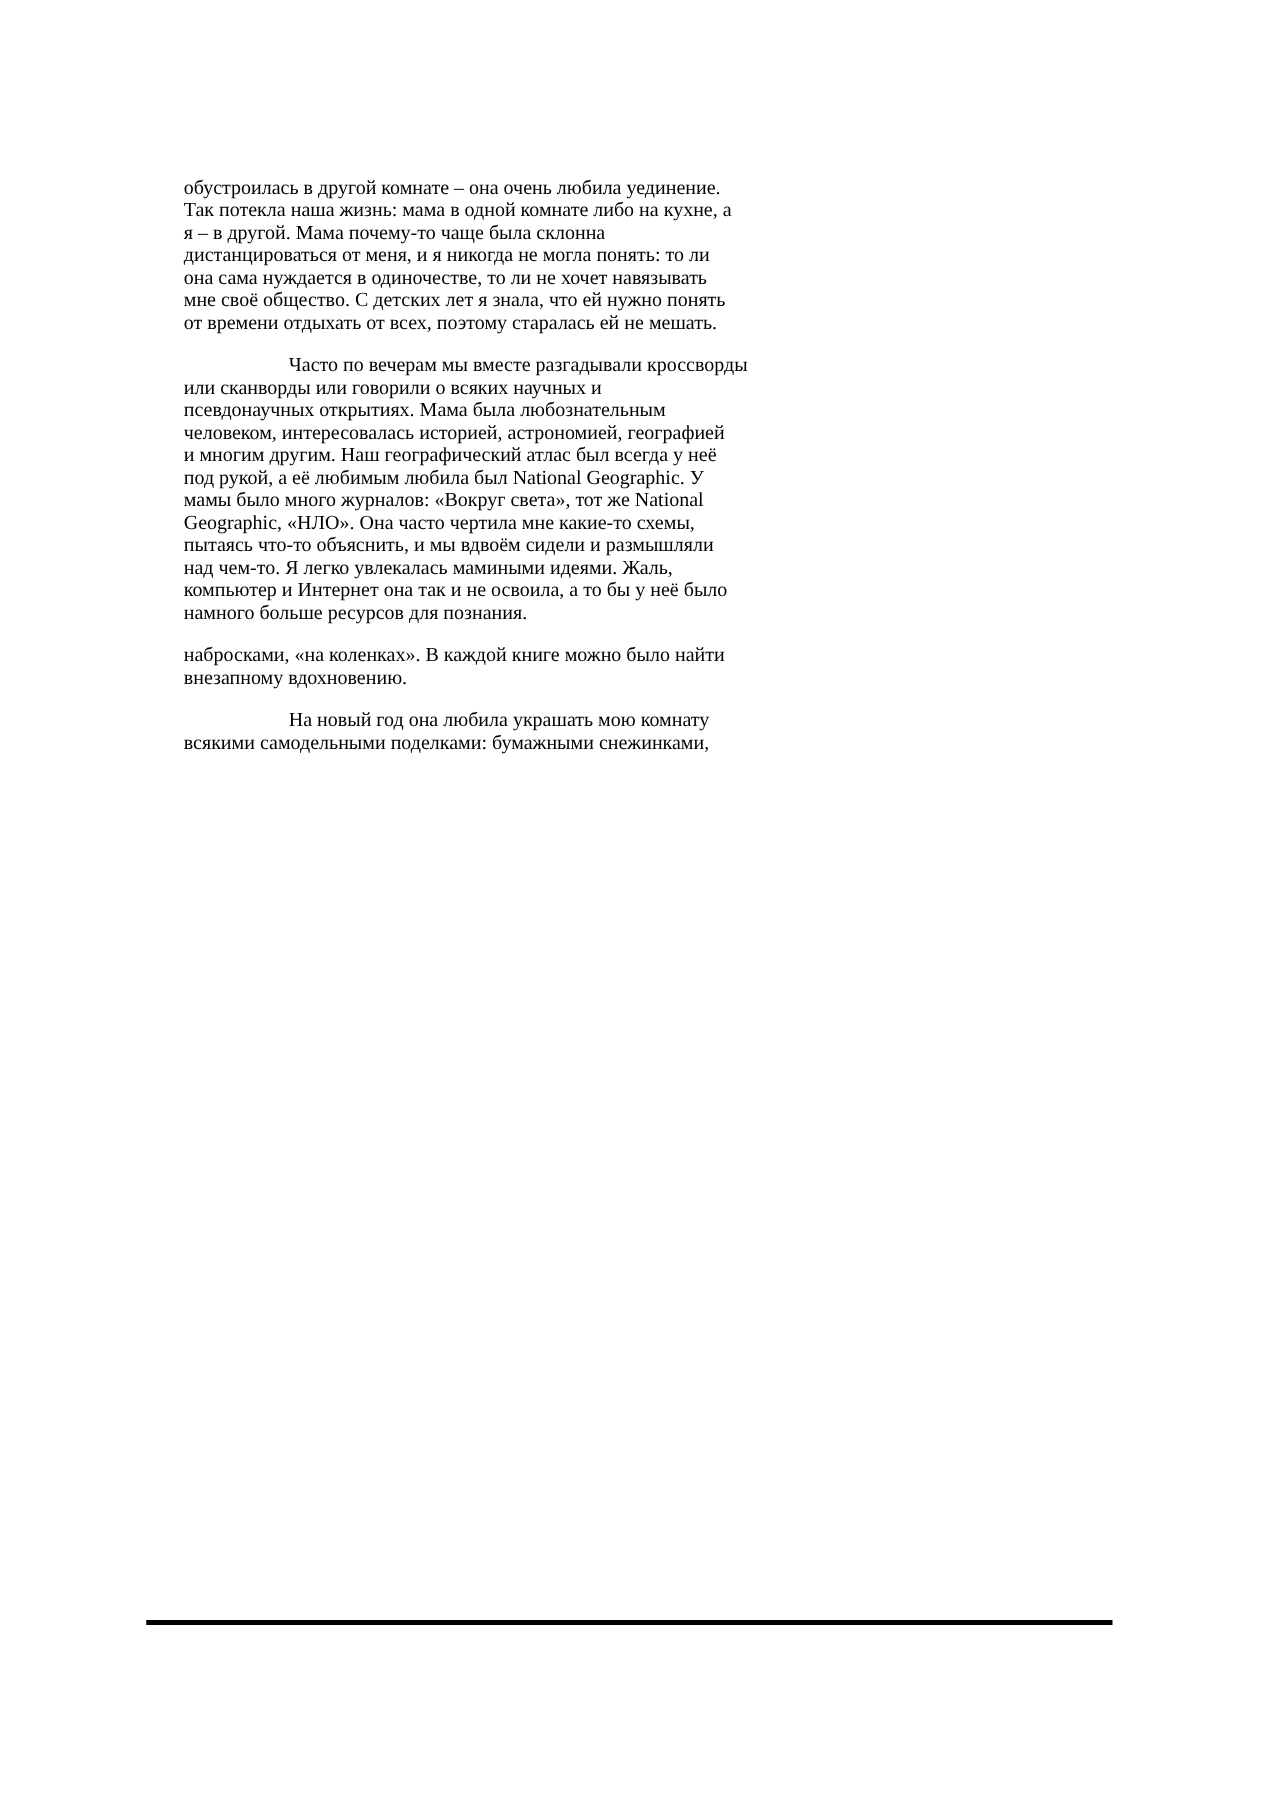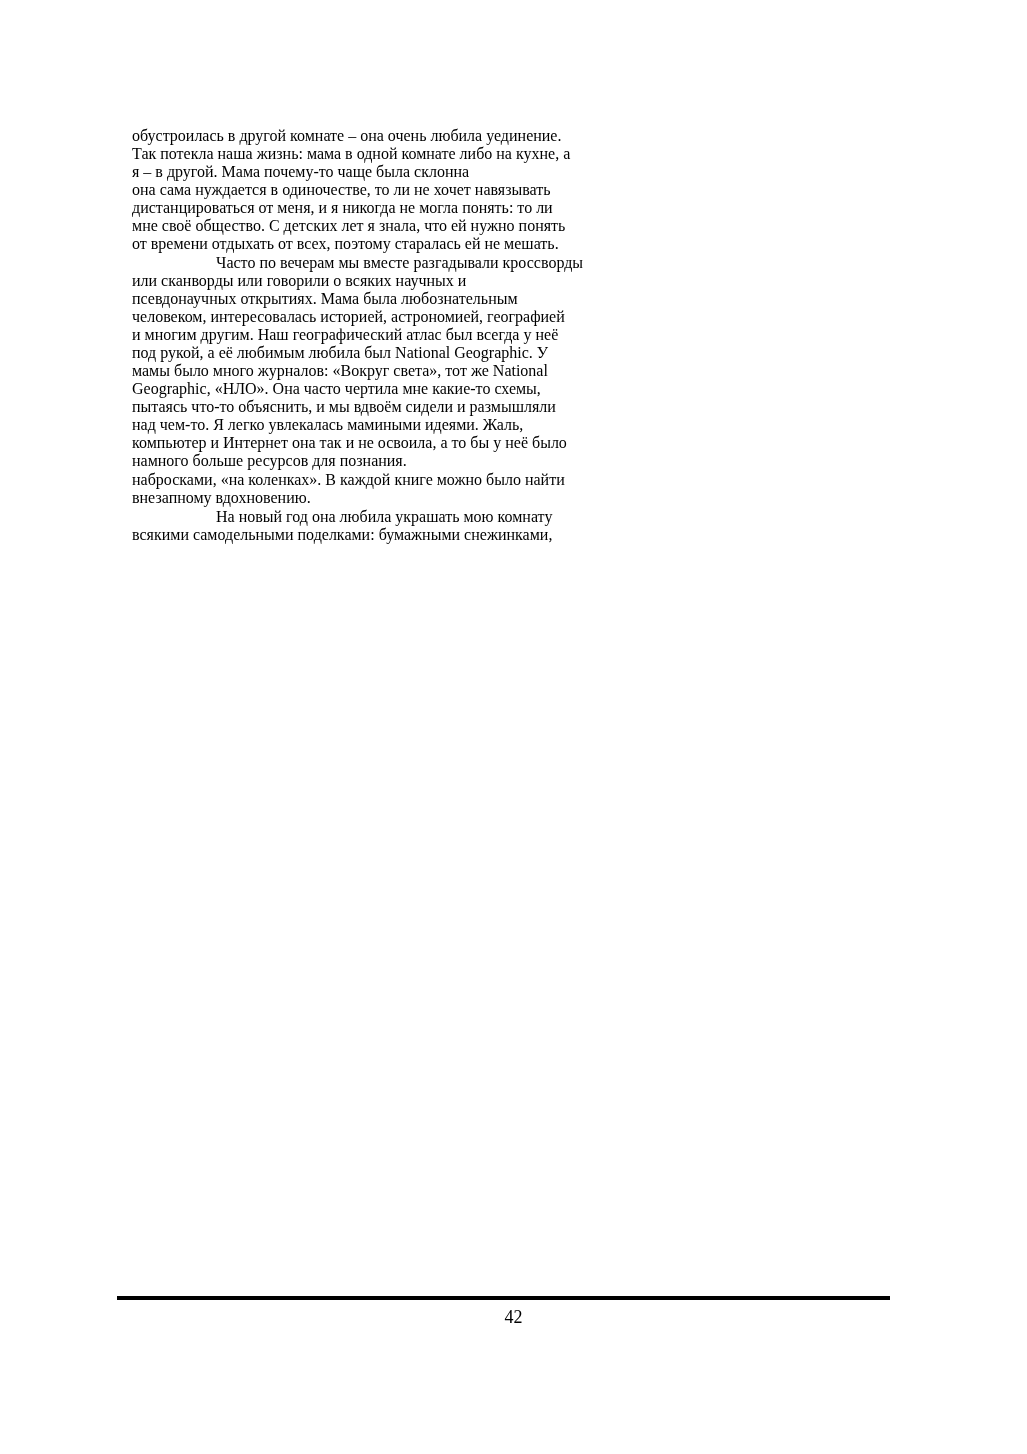--- a/index.html
+++ b/index.html
@@ -49,21 +49,21 @@
     content: "";
     display: inline-block;
     width: 100%;
     height: 0;
   }
   .line.flush::after {
     content: none;
   }
 
   .para-block {
-    margin: 1px;
+    margin: 16px;
   }
 
   
   .footer-rule {
     position: absolute;
     left: 117px;
     top: 1296px;
     width: 773px;
     height: 4px;
     background: #000000;
@@ -84,22 +84,22 @@
 <body>
 
 <div class="page">
 
   <div class="body-column">
 
     <div class="para-block">
       <span class="line">обустроилась в другой комнате – она очень любила уединение.</span>
       <span class="line">Так потекла наша жизнь: мама в одной комнате либо на кухне, а</span>
       <span class="line">я – в другой. Мама почему-то чаще была склонна</span>
+      <span class="line">дистанцироваться от меня, и я никогда не могла понять: то ли</span>
       <span class="line">она сама нуждается в одиночестве, то ли не хочет навязывать</span>
-      <span class="line">дистанцироваться от меня, и я никогда не могла понять: то ли</span>
       <span class="line">мне своё общество. С детских лет я знала, что ей нужно понять</span>
       <span class="line flush">от времени отдыхать от всех, поэтому старалась ей не мешать.</span>
     </div>
 
     <div class="para-block">
       <span class="line ind">Часто по вечерам мы вместе разгадывали кроссворды</span>
       <span class="line">или сканворды или говорили о всяких научных и</span>
       <span class="line">псевдонаучных открытиях. Мама была любознательным</span>
       <span class="line">человеком, интересовалась историей, астрономией, географией</span>
       <span class="line">и многим другим. Наш географический атлас был всегда у неё</span>
@@ -119,15 +119,14 @@
 
     <div class="para-block">
       <span class="line ind">На новый год она любила украшать мою комнату</span>
       <span class="line flush">всякими самодельными поделками: бумажными снежинками,</span>
     </div>
 
   </div>
 
   <div class="footer-rule"></div>
 
-  <div class="page-number">42</div>
 
 </div>
 
 </body></html>

